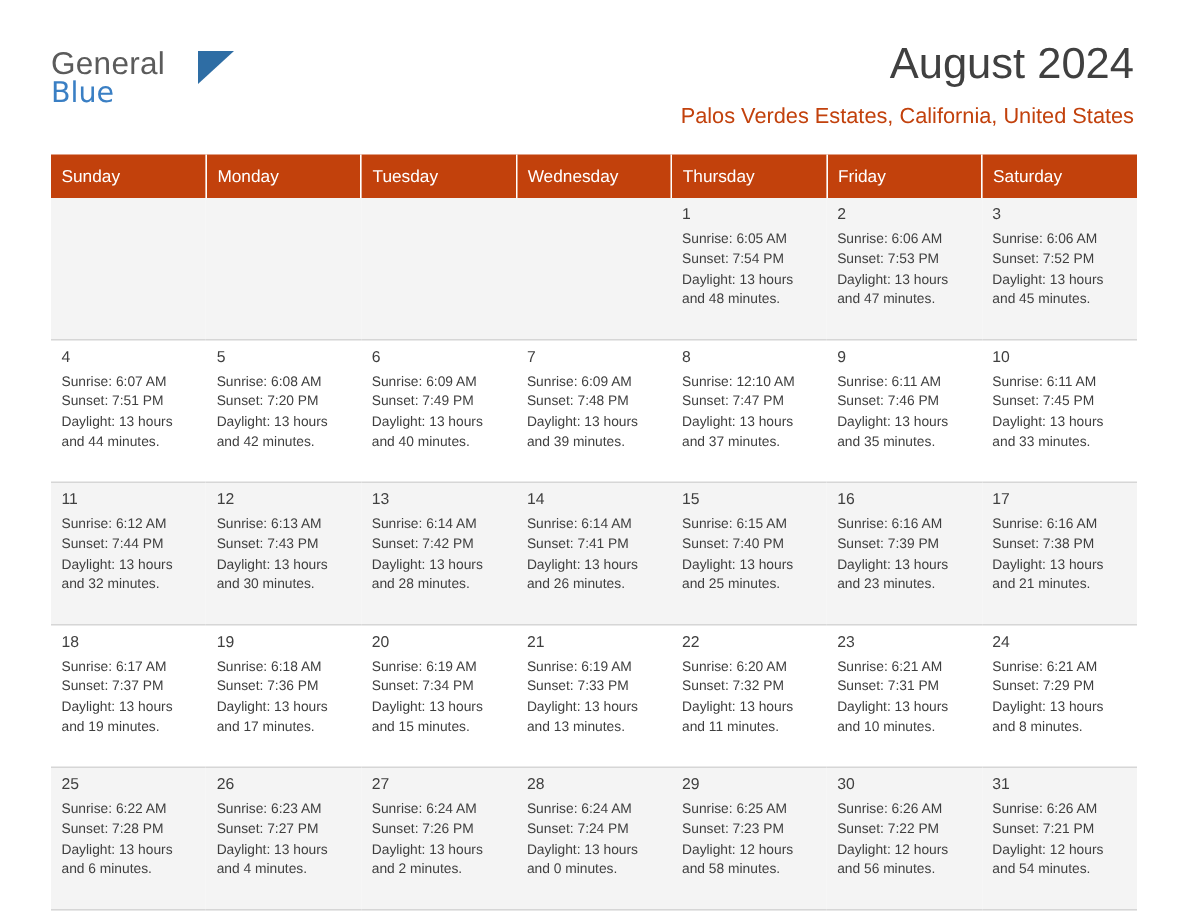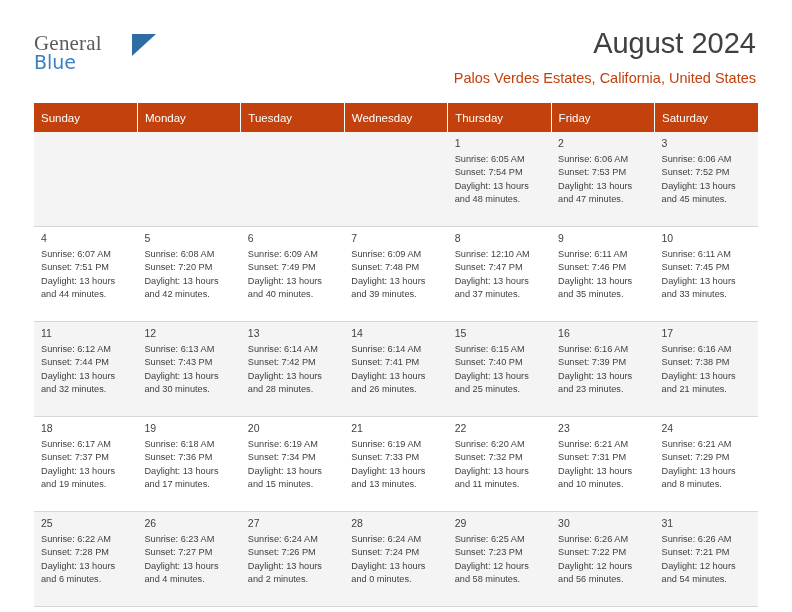--- a/index.html
+++ b/index.html
@@ -28,21 +28,21 @@
   }
   .logo {
     position: relative;
     width: 120px;
     padding-top: 6px;
   }
   .logo-general {
     font-size: 21px;
     color: #5b5b5b;
     letter-spacing: 0.2px;
-    font-family: Liberation Serif, serif;
+    font-family: Liberation Sans, sans-serif;
     line-height: 22px;
   }
   .logo-blue {
     font-size: 19px;
     color: #3a7fc4;
     font-family: "DejaVu Sans", sans-serif;
     line-height: 20px;
     margin-top: -2px;
   }
   .logo-flag {

